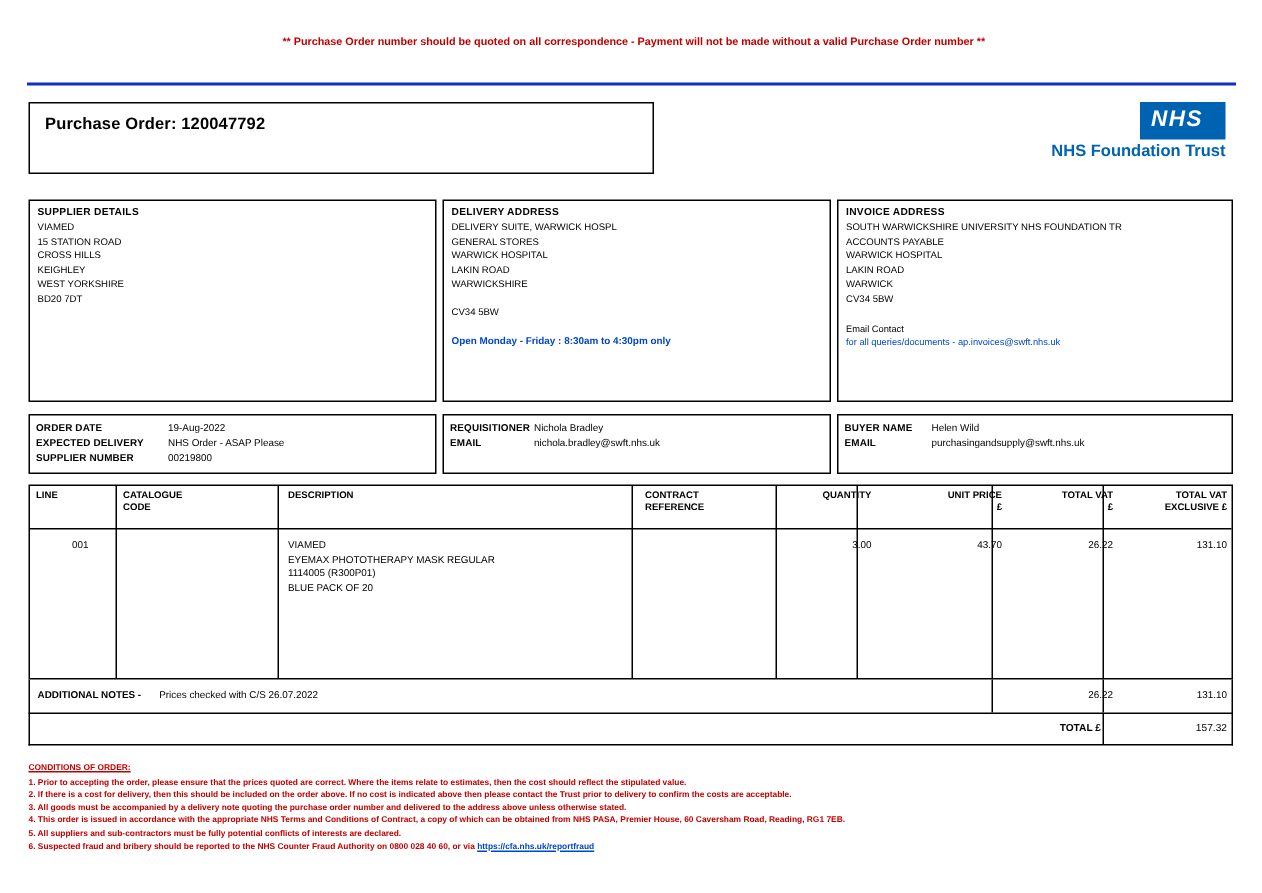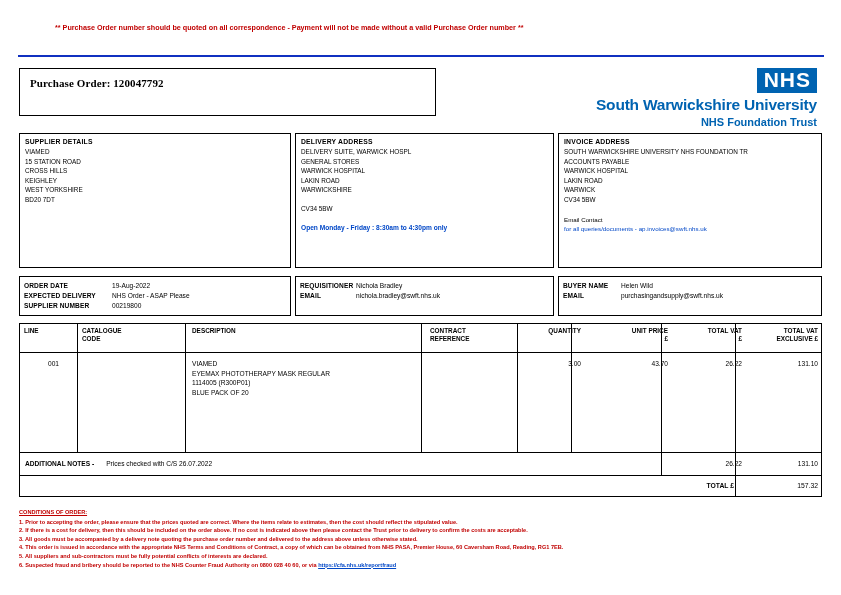--- a/index.html
+++ b/index.html
@@ -21,20 +21,21 @@
     width: 841px;
     height: 595px;
   }
 
   
   .notice {
     position: absolute;
     left: 55px;
     top: 22px;
     width: 735px;
+    text-align: center;
     color: #c00000;
     font-size: 7.2px;
     font-weight: bold;
     line-height: 12px;
   }
   .notice div { white-space: nowrap; }
 
   .rule {
     position: absolute;
     left: 18px;
@@ -46,21 +47,20 @@
 
   
   .po-box {
     position: absolute;
     left: 19px;
     top: 68px;
     width: 415px;
     height: 46px;
     border: 1.5px solid #000;
     background: #fff;
-    font-family: Liberation Serif, serif;
   }
   .po-title {
     position: absolute;
     left: 10px;
     top: 8px;
     font-size: 11px;
     font-weight: bold;
     letter-spacing: .1px;
   }
 
@@ -71,23 +71,24 @@
     top: 68px;
     width: 250px;
     text-align: right;
   }
   .nhs-logo {
     display: inline-block;
     background: #0063b1;
     color: #ffffff;
     font-family: "Liberation Sans", sans-serif;
     font-weight: bold;
-    font-size: 21px;
+    font-style: italic;
+    font-size: 15px;
     letter-spacing: 1px;
-    padding: 1px 6px 2px 7px;
+    padding: 1px 15px 2px 7px;
     line-height: 22px;
   }
   .nhs-name {
     color: #0063b1;
     font-size: 15.5px;
     font-weight: bold;
     margin-top: 3px;
     letter-spacing: -0.2px;
   }
   .nhs-sub {
@@ -306,21 +307,20 @@
   </div>
 
   <div class="rule"></div>
 
   <div class="po-box">
     <div class="po-title">Purchase Order: 120047792</div>
   </div>
 
   <div class="nhs-block">
     <div class="nhs-logo">NHS</div>
-    <div class="nhs-name">South Warwickshire University</div>
     <div class="nhs-sub">NHS Foundation Trust</div>
   </div>
 
   <div class="addr supplier">
     <h4>SUPPLIER DETAILS</h4>
     <div class="line">VIAMED</div>
     <div class="line">15 STATION ROAD</div>
     <div class="line">CROSS HILLS</div>
     <div class="line">KEIGHLEY</div>
     <div class="line">WEST YORKSHIRE</div>

